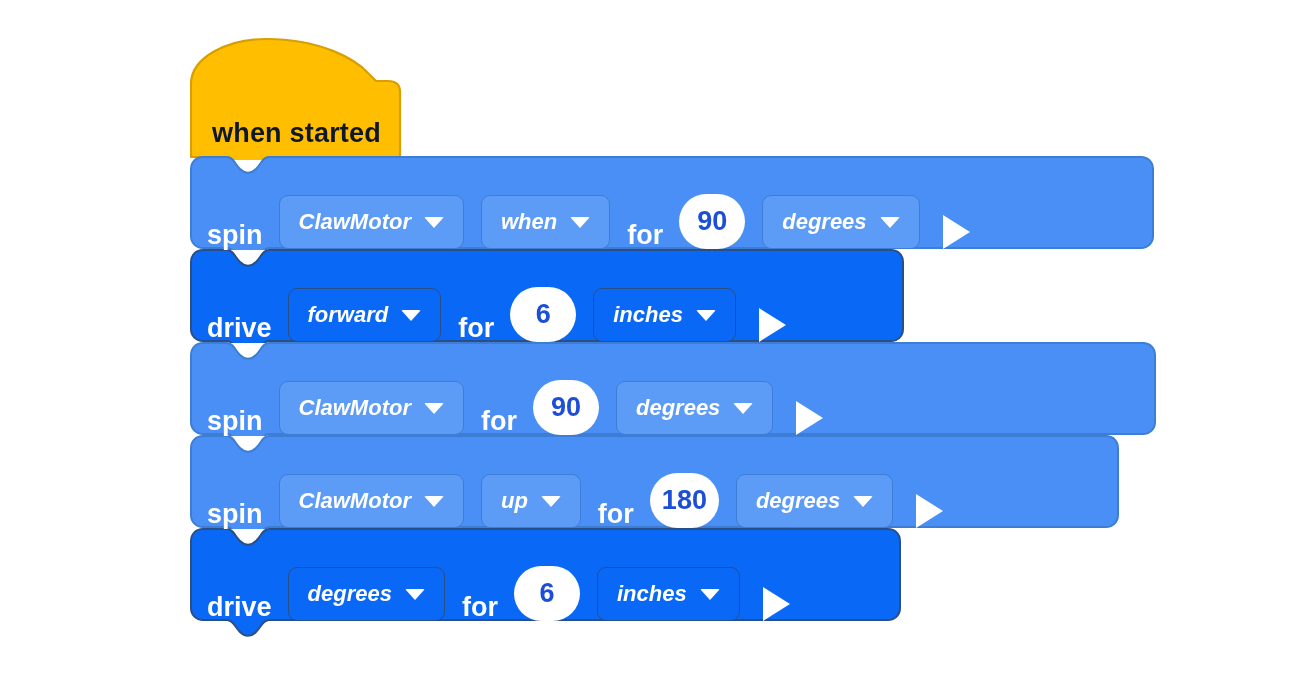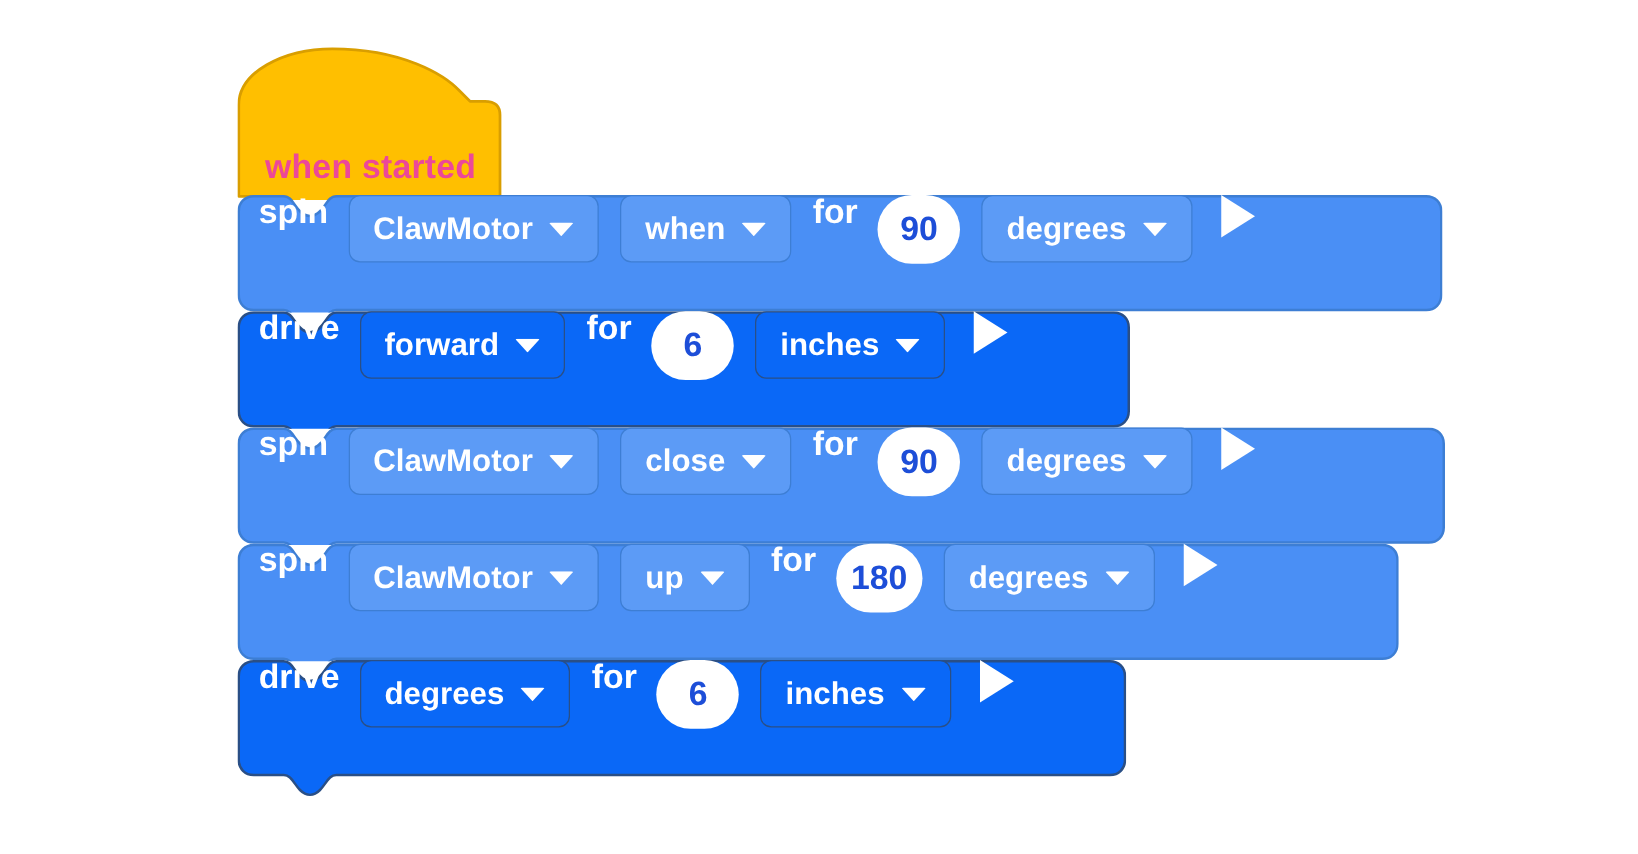--- a/index.html
+++ b/index.html
@@ -33,39 +33,39 @@
   }
   .block-svg {
     position: absolute;
     left: 0;
     top: 0;
     pointer-events: none;
   }
   .block-row {
     position: relative;
     display: flex;
-    align-items: flex-start;
+    align-items: flex-end;
     height: 100%;
     z-index: 2;
   }
 
   
   .hat {
     left: 190px;
     top: 36px;
     width: 232px;
     height: 124px;
   }
   .hat .block-row {
     padding-left: 22px;
     align-items: flex-end;
     padding-bottom: 23px;
   }
   .hat-label {
-    color: #ec4899;
+    color: #0f172a;
     font-size: 27px;
     font-weight: bold;
     letter-spacing: 0.2px;
     white-space: nowrap;
   }
 
   
   .stmt .block-row {
     padding-left: 17px;
     height: 93px;
@@ -86,23 +86,24 @@
     justify-content: center;
     height: 54px;
     padding: 0 19px;
     border-radius: 9px;
     margin-right: 17px;
     white-space: nowrap;
     box-sizing: border-box;
   }
   .field-label {
     color: #ffffff;
-    font-size: 25px;
+    font-size: 22px;
     font-weight: bold;
     line-height: 1;
+    font-style: italic;
   }
   .caret {
     width: 0;
     height: 0;
     border-left: 10px solid transparent;
     border-right: 10px solid transparent;
     border-top: 11px solid #ffffff;
     margin-left: 13px;
     border-radius: 2px;
     flex: 0 0 auto;
@@ -238,24 +239,20 @@
                L965,80 C965,87 960,92 953,92
                L79,92 C73,92 71,99 66,104 C61,109 55,109 50,104 C45,99 43,92 37,92
                L13,92 C6,92 1,87 1,80 Z" fill="#4A8FF5" stroke="#3d7ed4" stroke-width="2" stroke-linejoin="round"></path>
     </svg>
     <div class="block-row">
       <span class="kw">spin</span>
       <span class="field">
         <span class="field-label">ClawMotor</span>
         <span class="caret"></span>
       </span>
-      <span class="field">
-        <span class="field-label">close</span>
-        <span class="caret"></span>
-      </span>
       <span class="kw">for</span>
       <span class="numoval">
         <span>90</span>
       </span>
       <span class="field">
         <span class="field-label">degrees</span>
         <span class="caret"></span>
       </span>
       <span class="play"></span>
     </div>

